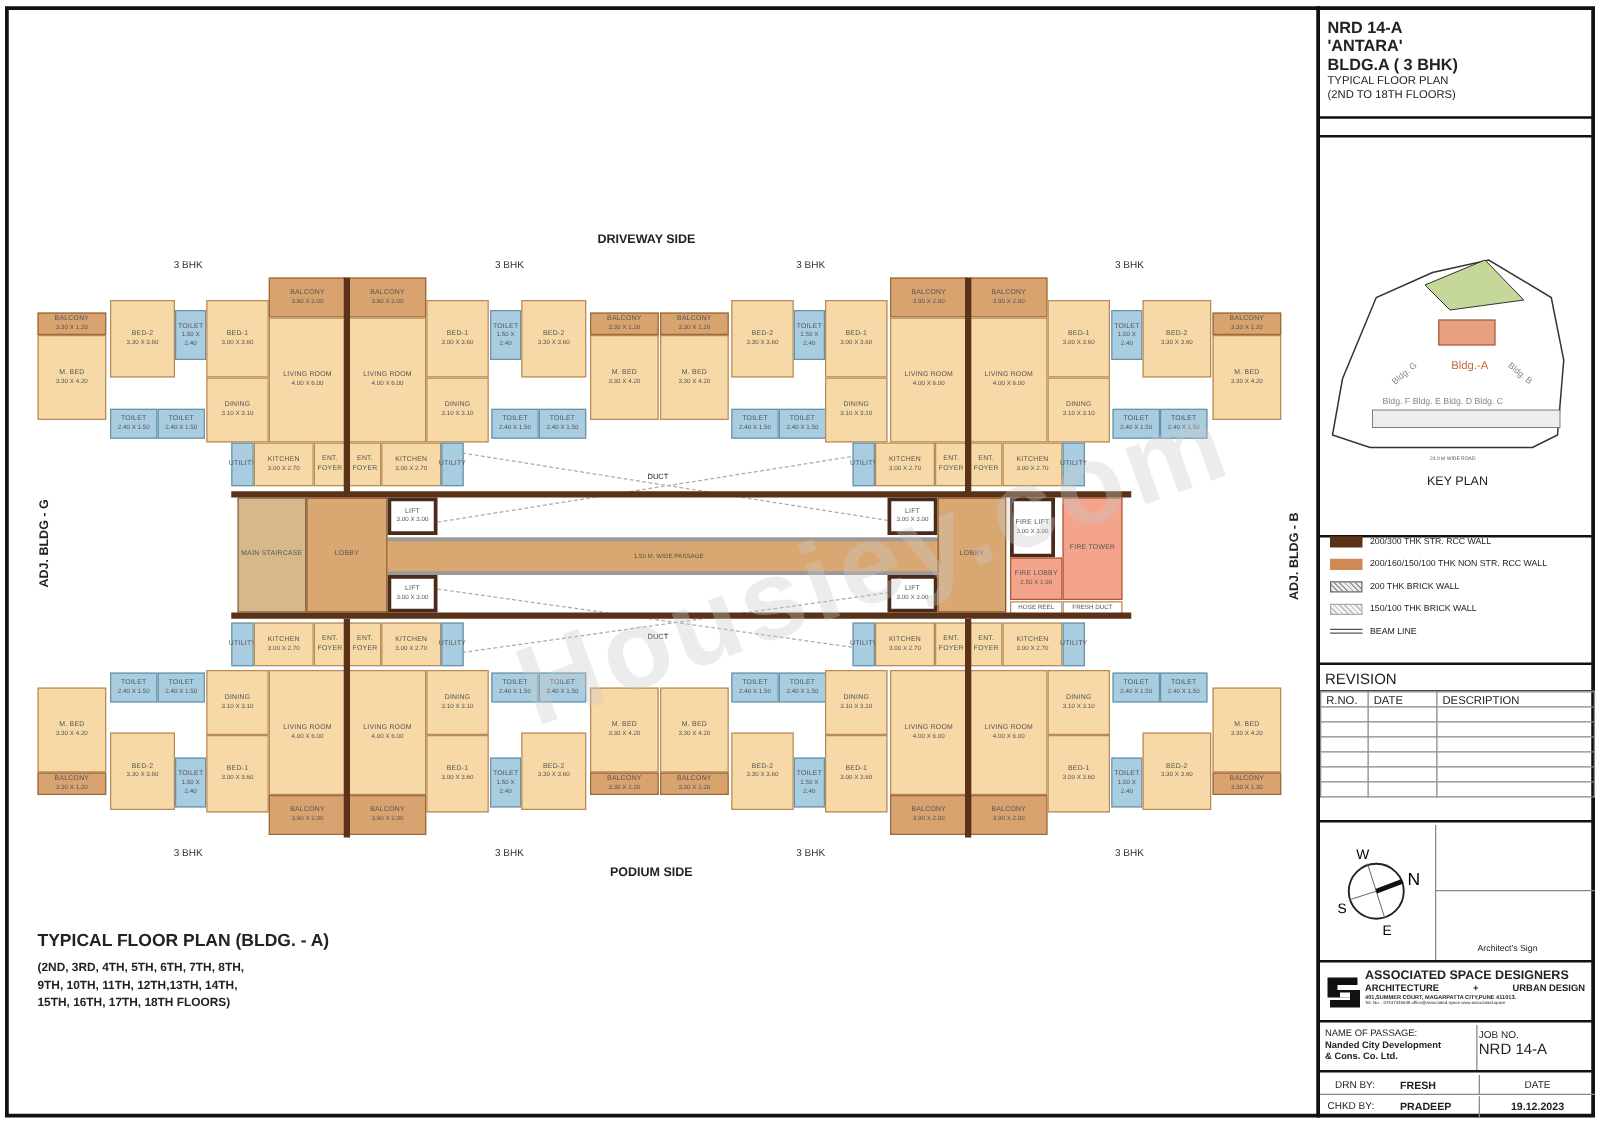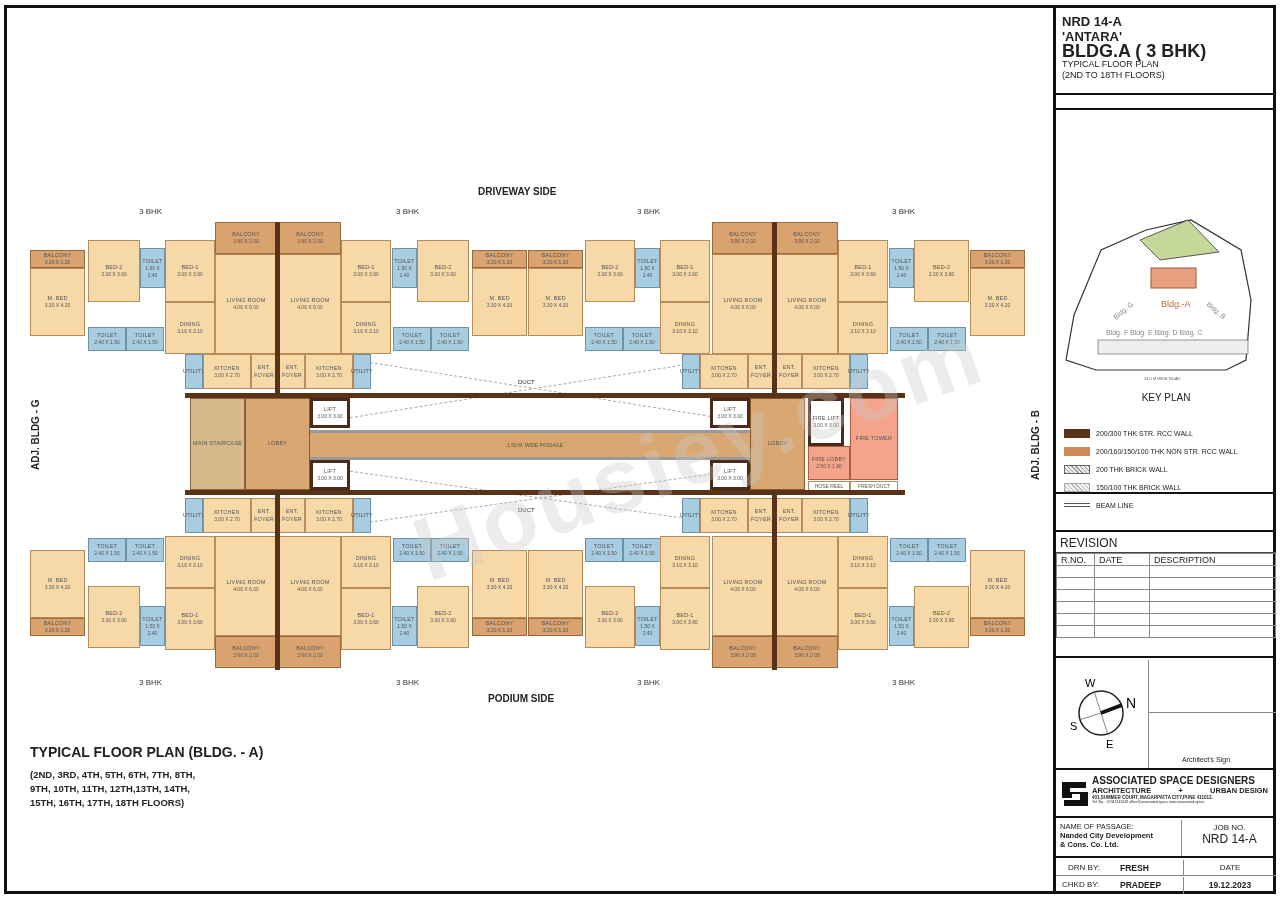--- a/index.html
+++ b/index.html
@@ -543,27 +543,27 @@
   <div class="abs" style="left:30px;top:768px;font-size:9.5px;font-weight:bold;line-height:14px">
     <div>(2ND, 3RD, 4TH, 5TH, 6TH, 7TH, 8TH,</div>
     <div>9TH, 10TH, 11TH, 12TH,13TH, 14TH,</div>
     <div>15TH, 16TH, 17TH, 18TH  FLOORS)</div>
   </div>
 </div>
 
 <div class="tb-box" style="top:8px;height:87px;padding:6px 6px">
   <div style="font-weight:bold;font-size:13px;line-height:15px">NRD 14-A</div>
   <div style="font-weight:bold;font-size:13px;line-height:15px">'ANTARA'</div>
-  <div style="font-weight:bold;font-size:18px;line-height:15px">BLDG.A  ( 3 BHK)</div>
+  <div style="font-weight:bold;font-size:13px;line-height:15px">BLDG.A  ( 3 BHK)</div>
   <div style="font-size:9px;line-height:11px">TYPICAL FLOOR PLAN</div>
   <div style="font-size:9px;line-height:11px">(2ND TO 18TH FLOORS)</div>
 </div>
 <div class="tb-box" style="top:96px;height:14px"></div>
 
-<div class="tb-box" style="top:122px;height:372px">
+<div class="tb-box" style="top:110px;height:320px">
   <svg width="220" height="200" style="position:absolute;left:0;top:88px">
     <polygon points="18,105 45,40 90,20 135,10 185,40 195,90 190,150 170,160 40,160 10,150" fill="#fff" stroke="#333" stroke-width="1.2"></polygon>
     <polygon points="84,30 132,10 163,42 104,50" fill="#c6d79a" stroke="#333" stroke-width="0.8"></polygon>
     <rect x="95" y="58" width="45" height="20" fill="#e8a080" stroke="#a05a3a"></rect>
     <text x="105" y="97" font-size="9" fill="#c06a3a" font-family="Liberation Sans, sans-serif">Bldg.-A</text>
     <rect x="42" y="130" width="150" height="14" fill="#eee" stroke="#555" stroke-width="0.6"></rect>
     <text x="50" y="125" font-size="7" fill="#888" font-family="Liberation Sans, sans-serif">Bldg. F   Bldg. E    Bldg. D     Bldg. C</text>
     <text x="60" y="110" font-size="7" fill="#888" font-family="Liberation Sans, sans-serif" transform="rotate(-40 60 110)">Bldg. G</text>
     <text x="150" y="95" font-size="7" fill="#888" font-family="Liberation Sans, sans-serif" transform="rotate(40 150 95)">Bldg. B</text>
     <text x="88" y="170" font-size="4" fill="#555" font-family="Liberation Sans, sans-serif">24.0 M WIDE ROAD</text>
@@ -669,21 +669,21 @@
   <div style="margin-left:32px;font-size:4.5px;font-weight:bold">401,SUMMER COURT, MAGARPATTA CITY,PUNE 411013.</div>
   <div style="margin-left:32px;font-size:3.5px">Tel. No. : 07447445549   office@associated.space   www.associated.space</div>
 </div>
 
 <div class="tb-box" style="top:820px;height:38px">
   <div style="position:absolute;left:0;top:0;width:126px;height:36px;border-right:1px solid #888;padding:2px 4px">
     <div style="font-size:7.5px">NAME OF PASSAGE:</div>
     <div style="font-size:7.5px;font-weight:bold">Nanded City Development</div>
     <div style="font-size:7.5px;font-weight:bold">&amp; Cons. Co. Ltd.</div>
   </div>
-  <div style="position:absolute;left:127px;top:0;width:93px;height:36px;text-align:center;padding-top:3px">
+  <div style="position:absolute;left:127px;top:0;width:93px;height:36px;text-align:left;padding-top:3px">
     <div style="font-size:8px">JOB NO.</div>
     <div style="font-size:12px">NRD 14-A</div>
   </div>
 </div>
 
 <div class="tb-box" style="top:860px;height:16px;border-bottom:1px solid #888">
   <div style="position:absolute;left:12px;top:3px;font-size:8px">DRN BY:</div>
   <div style="position:absolute;left:64px;top:3px;font-size:8.5px;font-weight:bold">FRESH</div>
   <div style="position:absolute;left:127px;top:0;width:93px;height:16px;border-left:1px solid #888;text-align:center;font-size:8px;padding-top:3px">DATE</div>
 </div>

